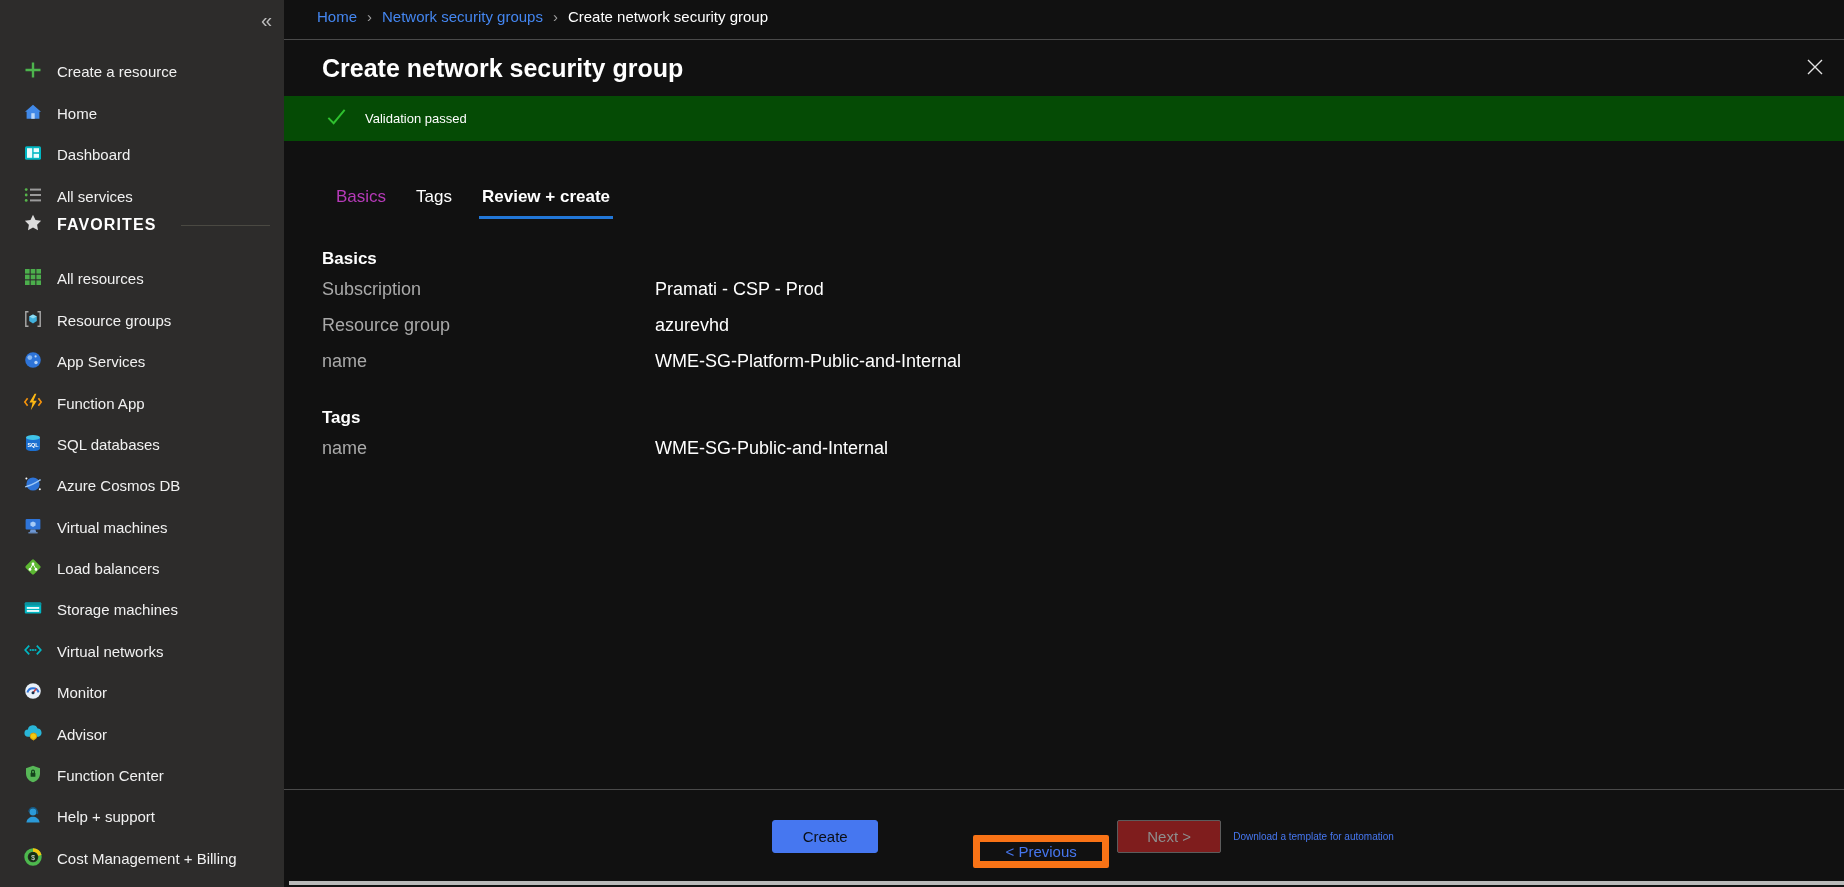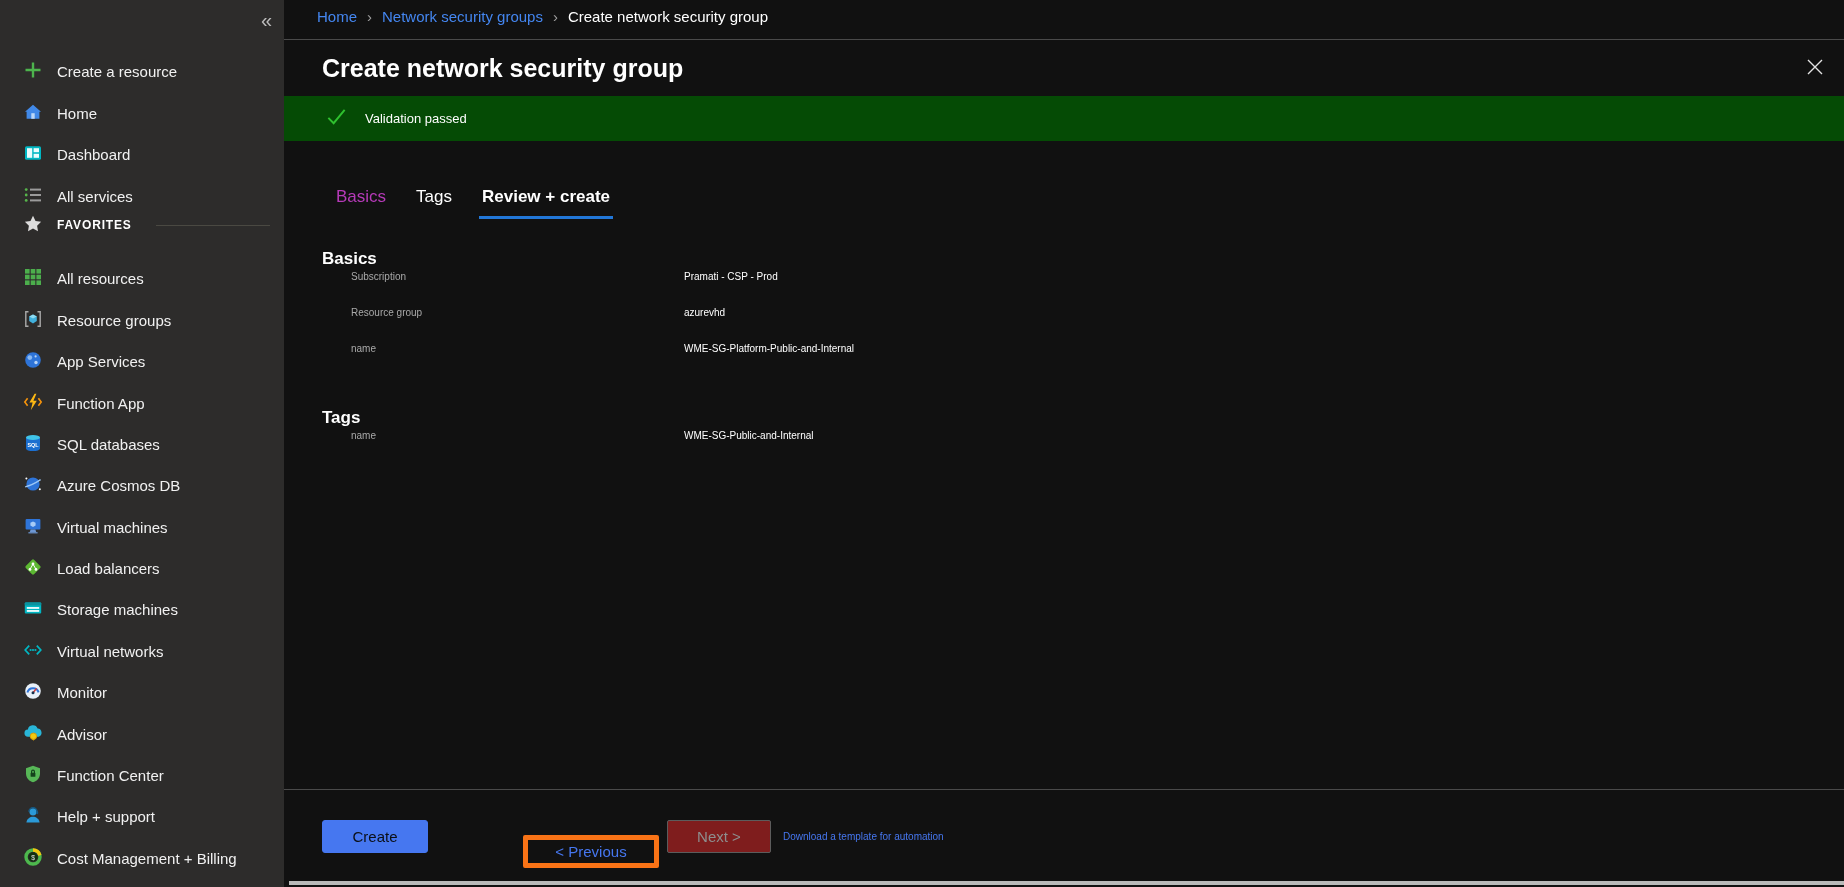--- a/index.html
+++ b/index.html
@@ -4,21 +4,21 @@
 <style>
   html,body{margin:0;padding:0;background:#000;}
   .app{position:relative;width:1844px;height:887px;background:#111;font-family:"Liberation Sans",sans-serif;overflow:hidden;cursor:default;}
 
   
   .sidebar{position:absolute;left:0;top:0;width:284px;height:100%;background:#2d2c2b;z-index:2;}
   .collapse-btn{position:absolute;top:8px;right:8px;background:none;border:none;color:#bdbdbd;font-size:20px;line-height:1;cursor:pointer;font-family:inherit;padding:2px 4px;}
   .nav{position:absolute;top:39px;left:0;right:0;}
   .nav-item{height:41.4px;display:flex;align-items:flex-end;padding-left:23px;gap:14px;color:#f1f1f1;font-size:15px;cursor:pointer;white-space:nowrap;}
   .nav-item .icn{width:20px;height:20px;flex:0 0 20px;display:flex;align-items:center;justify-content:center;}
-  .nav-section{height:41.4px;display:flex;align-items:center;padding-left:23px;gap:14px;color:#ffffff;font-size:12px;font-weight:bold;letter-spacing:.07em;white-space:nowrap;}
+  .nav-section{height:41.4px;display:flex;align-items:center;padding-left:23px;gap:14px;color:#ffffff;font-size:16px;font-weight:bold;letter-spacing:.07em;white-space:nowrap;}
   .nav-section::after{content:"";flex:1;height:1px;background:#4a4942;margin:0 14px 0 10px;}
 
   
   .main{position:absolute;left:284px;top:0;right:0;bottom:0;background:#111;}
 
   .breadcrumb-bar{position:absolute;top:0;left:0;right:0;height:40px;display:flex;align-items:flex-start;padding:8px 0 0 33px;gap:10px;font-size:15px;border-bottom:1px solid #4a4a4a;box-sizing:border-box;}
   .crumb-link{color:#4486f0;text-decoration:none;cursor:pointer;}
   .crumb-sep{color:#9f9f9f;}
   .crumb-current{color:#ffffff;}
 
@@ -30,28 +30,28 @@
   .banner-msg{color:#ffffff;font-size:13px;}
 
   .tabs{position:absolute;top:187px;left:49px;display:flex;gap:24px;}
   .tab{background:none;border:none;border-bottom:3px solid transparent;font-size:17px;padding:0 3px 9px;cursor:pointer;font-family:inherit;color:#fff;line-height:20px;}
   .tab.visited{color:#b63ab8;}
   .tab.active{font-weight:bold;border-bottom-color:#2277d8;}
 
   .content{position:absolute;top:246px;left:38px;right:40px;}
   .sec-heading{margin:0;font-size:17px;color:#ffffff;font-weight:bold;height:25px;line-height:25px;}
   .sec-heading.tags-gap{margin-top:26px;}
-  .kv-row{display:flex;height:36px;align-items:flex-start;font-size:10px;margin-left:29px;}
+  .kv-row{display:flex;height:36px;align-items:center;font-size:18px;}
   .kv-label{width:333px;flex:0 0 333px;color:#a9a9a9;}
   .kv-value{color:#ffffff;}
 
-  .footer{position:absolute;top:789px;left:0;right:0;height:93px;border-top:1px solid #4a4a4a;display:flex;align-items:center;padding-left:38px;box-sizing:border-box;}
+  .footer{position:absolute;top:789px;left:0;right:0;height:93px;border-top:1px solid #4a4a4a;display:flex;align-items:center;padding-left:38px;box-sizing:border-box;justify-content:center;}
   .btn{height:33px;font-size:15px;font-family:inherit;border-radius:3px;cursor:pointer;box-sizing:border-box;}
   .btn-primary{width:106px;background:#4677f0;color:#0b0f16;border:1px solid #4677f0;}
-  .btn-outline{margin-left:95px;width:136px;background:transparent;border:5px solid #f97316;color:#4677f0;border-radius:2px;margin-top:31px;}
+  .btn-outline{margin-left:95px;width:136px;background:transparent;border:7px solid #f97316;color:#4677f0;border-radius:2px;margin-top:31px;}
   .btn-disabled{margin-left:8px;width:104px;background:#7f1d1d;border:1px solid #5c5c5c;color:#8e8e8e;border-radius:2px;cursor:default;}
   .footer-link{margin-left:12px;color:#4677f0;font-size:10px;text-decoration:none;cursor:pointer;}
 
   .bottom-line{position:absolute;left:5px;right:0;top:881px;height:4px;background:#b9b9b9;}
 </style>
 </head>
 <body>
 
 <div class="app">
 

